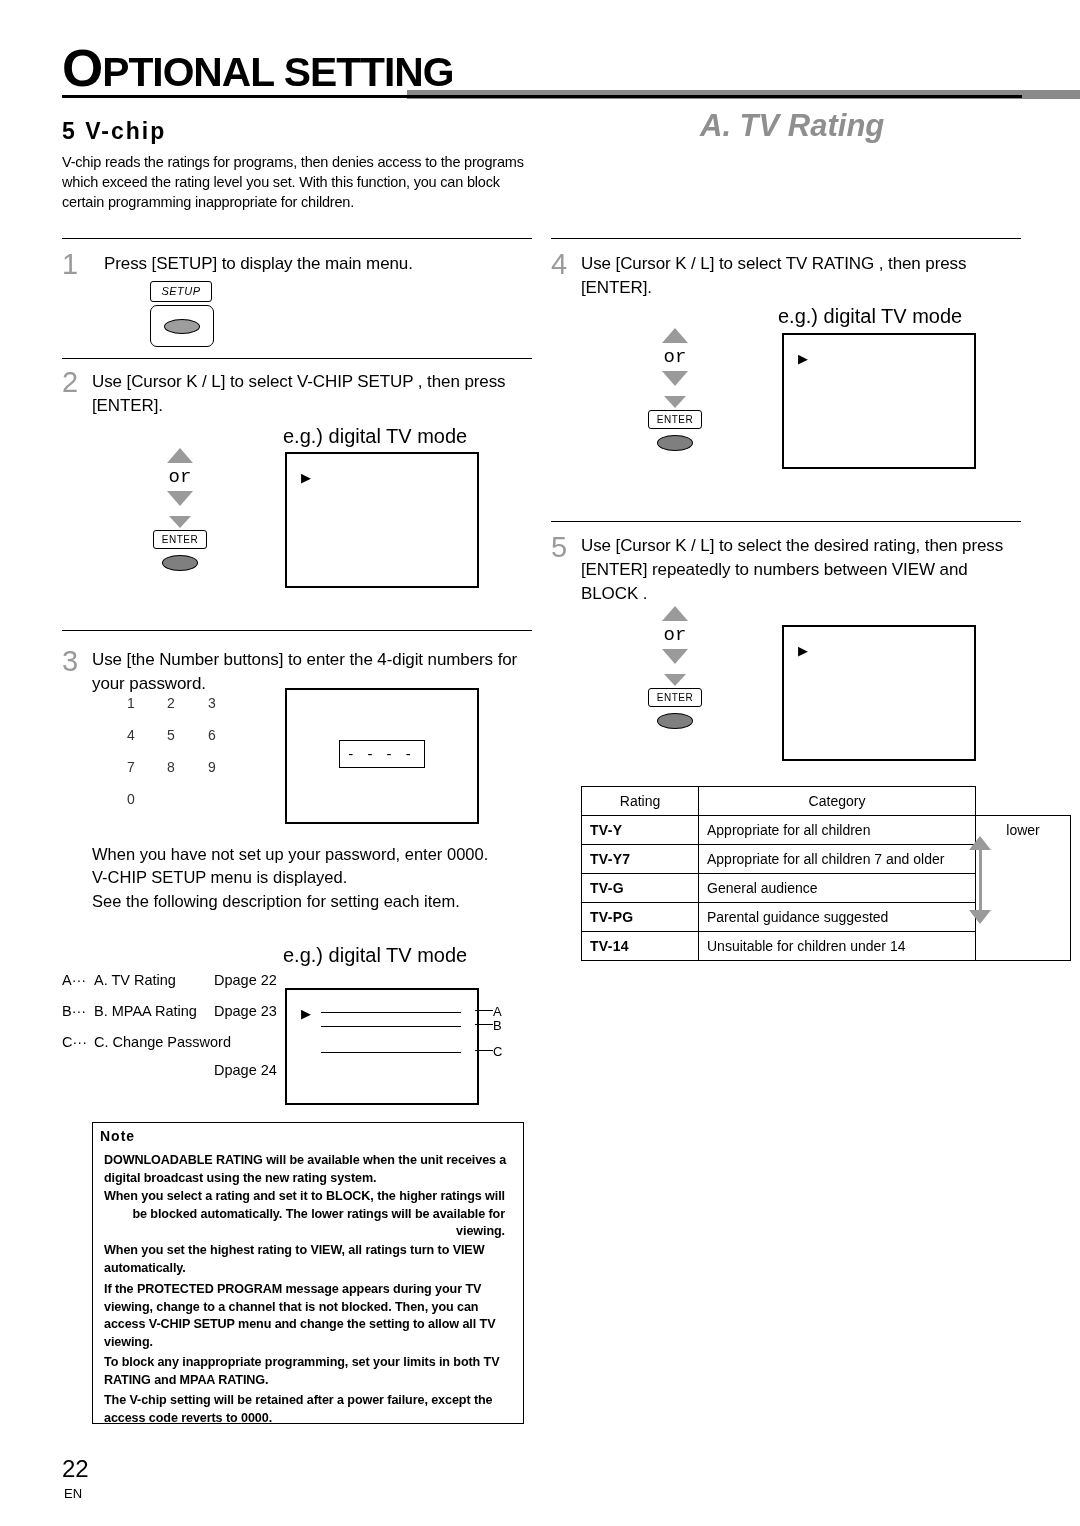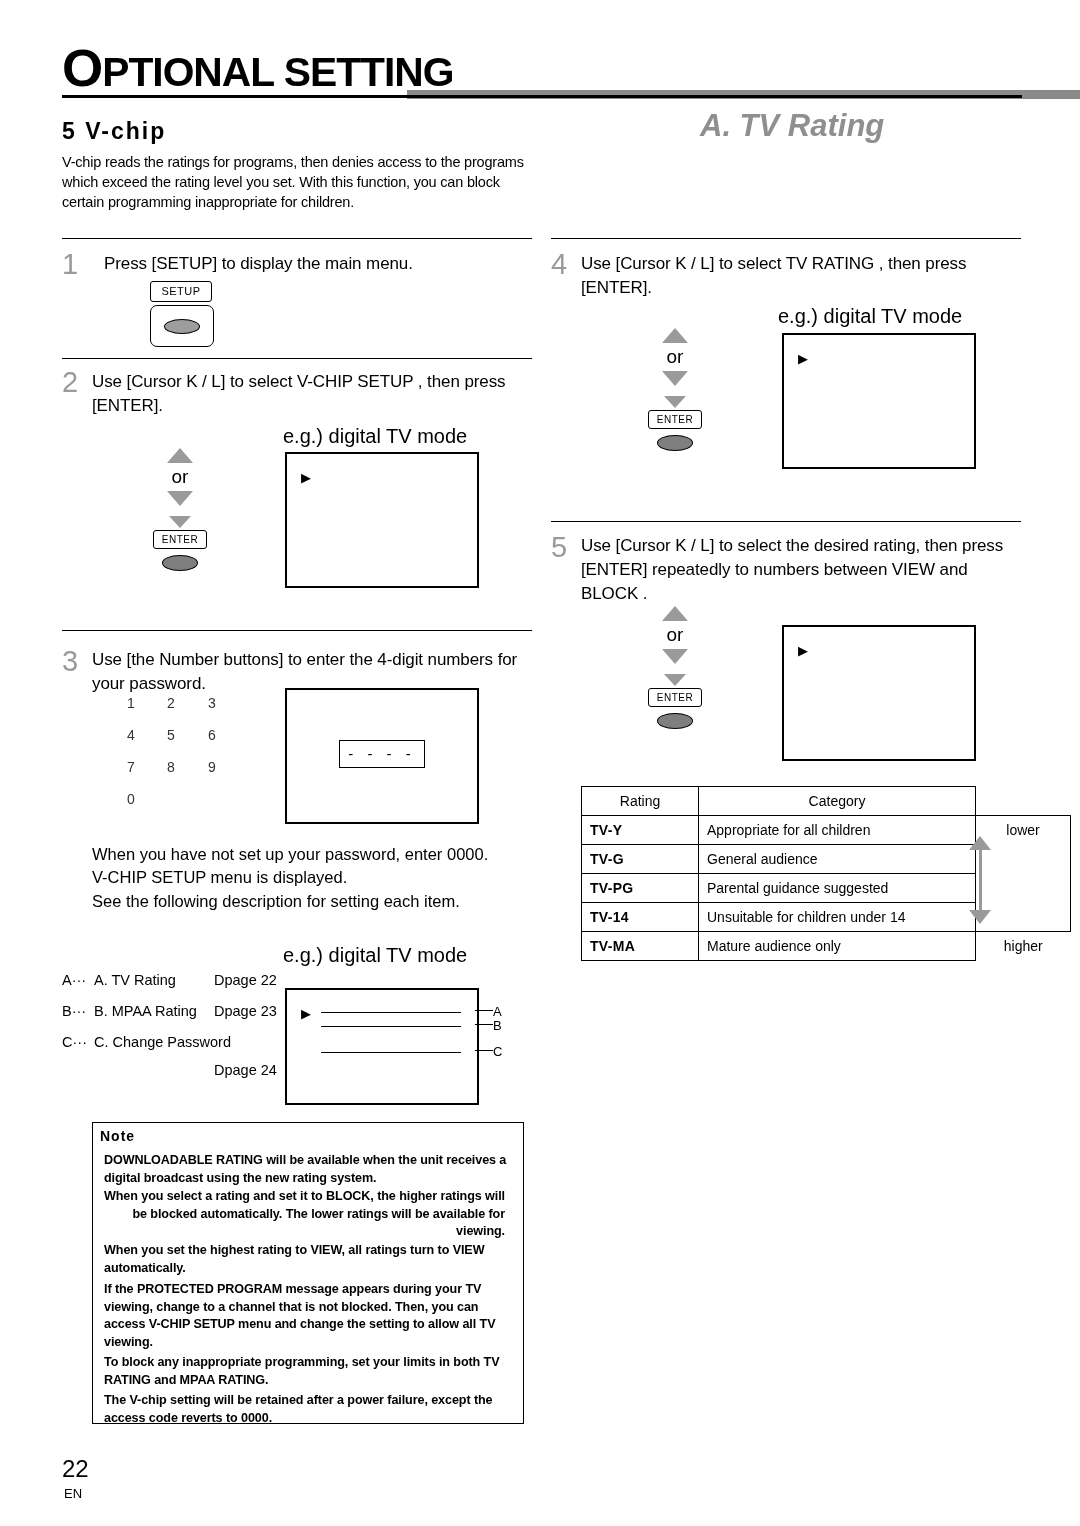--- a/index.html
+++ b/index.html
@@ -56,21 +56,21 @@
   .step-txt { position:absolute; font-size:17px; line-height:24px; letter-spacing:-0.1px; }
 
   
   .tvbox { position:absolute; border:2px solid #000; background:#fff; }
   .tvbox .cursor { position:absolute; left:14px; top:16px; font-size:13px; color:#000; }
 
   
   .arrowcol { position:absolute; text-align:center; width:60px; }
   .tri-up { width:0;height:0;border-left:13px solid transparent;border-right:13px solid transparent;border-bottom:15px solid #9a9a9a; margin:0 auto; }
   .tri-dn { width:0;height:0;border-left:13px solid transparent;border-right:13px solid transparent;border-top:15px solid #9a9a9a; margin:0 auto; }
-  .ortxt { font-size:19px; margin:3px 0; }
+  .ortxt { font-size:19px; margin:3px 0;font-family:Liberation Mono, monospace; }
   .enterbtn {
     width:52px; height:17px; border:1px solid #000; border-radius:3px;
     margin:6px auto 0 auto; font-size:10px; line-height:17px; letter-spacing:0.5px;
   }
   .entercap {
     width:34px;height:14px;border-radius:50%;border:1px solid #000;background:#7f7f7f;margin:6px auto 0 auto;
   }
   .tri-dn-sm { width:0;height:0;border-left:11px solid transparent;border-right:11px solid transparent;border-top:12px solid #9a9a9a;margin:1px auto 0 auto;}
 
   
@@ -151,21 +151,21 @@
   <div class="rule" style="left:62px; top:238px; width:470px;"></div>
   <div class="rule" style="left:62px; top:358px; width:470px;"></div>
   <div class="rule" style="left:62px; top:630px; width:470px;"></div>
   <div class="rule" style="left:551px; top:238px; width:470px;"></div>
   <div class="rule" style="left:551px; top:521px; width:470px;"></div>
 
   <div class="step">
     <div class="step-num" style="left:62px; top:248px;">1</div>
     <div class="step-txt" style="left:104px; top:252px; width:440px;">Press [SETUP] to display the main menu.</div>
   </div>
-  <div class="setupbtn" style="left:150px; top:281px;">
+  <div class="setupbtn" style="left:150px; top:281px;font-style:italic;">
     <div class="lbl">SETUP</div>
     <div class="body">
       <div class="ell"></div>
     </div>
   </div>
 
   <div class="step">
     <div class="step-num" style="left:62px; top:366px;">2</div>
     <div class="step-txt" style="left:92px; top:370px; width:445px;">Use [Cursor K / L] to select  V-CHIP SETUP , then press [ENTER].</div>
   </div>
@@ -304,38 +304,38 @@
         <td class="c3"></td>
       </tr>
     </thead>
     <tbody>
       <tr>
         <td class="c1 bold">TV-Y</td>
         <td class="c2">Appropriate for all children</td>
         <td class="c3" style="border:1px solid #000; border-bottom:none;">lower</td>
       </tr>
       <tr>
+        <td class="c1 bold">TV-Y7</td>
+        <td class="c2">Appropriate for all children 7 and older</td>
+        <td class="c3" style="border-left:1px solid #000;border-right:1px solid #000;border-top:none;border-bottom:none;"></td>
+      </tr>
+      <tr>
         <td class="c1 bold">TV-G</td>
         <td class="c2">General audience</td>
         <td class="c3" style="border-left:1px solid #000;border-right:1px solid #000;border-top:none;border-bottom:none;"></td>
       </tr>
       <tr>
         <td class="c1 bold">TV-PG</td>
         <td class="c2">Parental guidance suggested</td>
         <td class="c3" style="border-left:1px solid #000;border-right:1px solid #000;border-top:none;border-bottom:none;"></td>
       </tr>
       <tr>
         <td class="c1 bold">TV-14</td>
         <td class="c2">Unsuitable for children under 14</td>
         <td class="c3" style="border-left:1px solid #000;border-right:1px solid #000;border-top:none;border-bottom:1px solid #000;"></td>
-      </tr>
-      <tr>
-        <td class="c1 bold">TV-MA</td>
-        <td class="c2">Mature audience only</td>
-        <td class="c3" style="border:none;">higher</td>
       </tr>
     </tbody>
   </table>
 
   <div class="vdarrow" style="left:960px; top:836px;">
     <div class="vd-up"></div>
     <div class="vd-line"></div>
     <div class="vd-dn"></div>
   </div>
 

